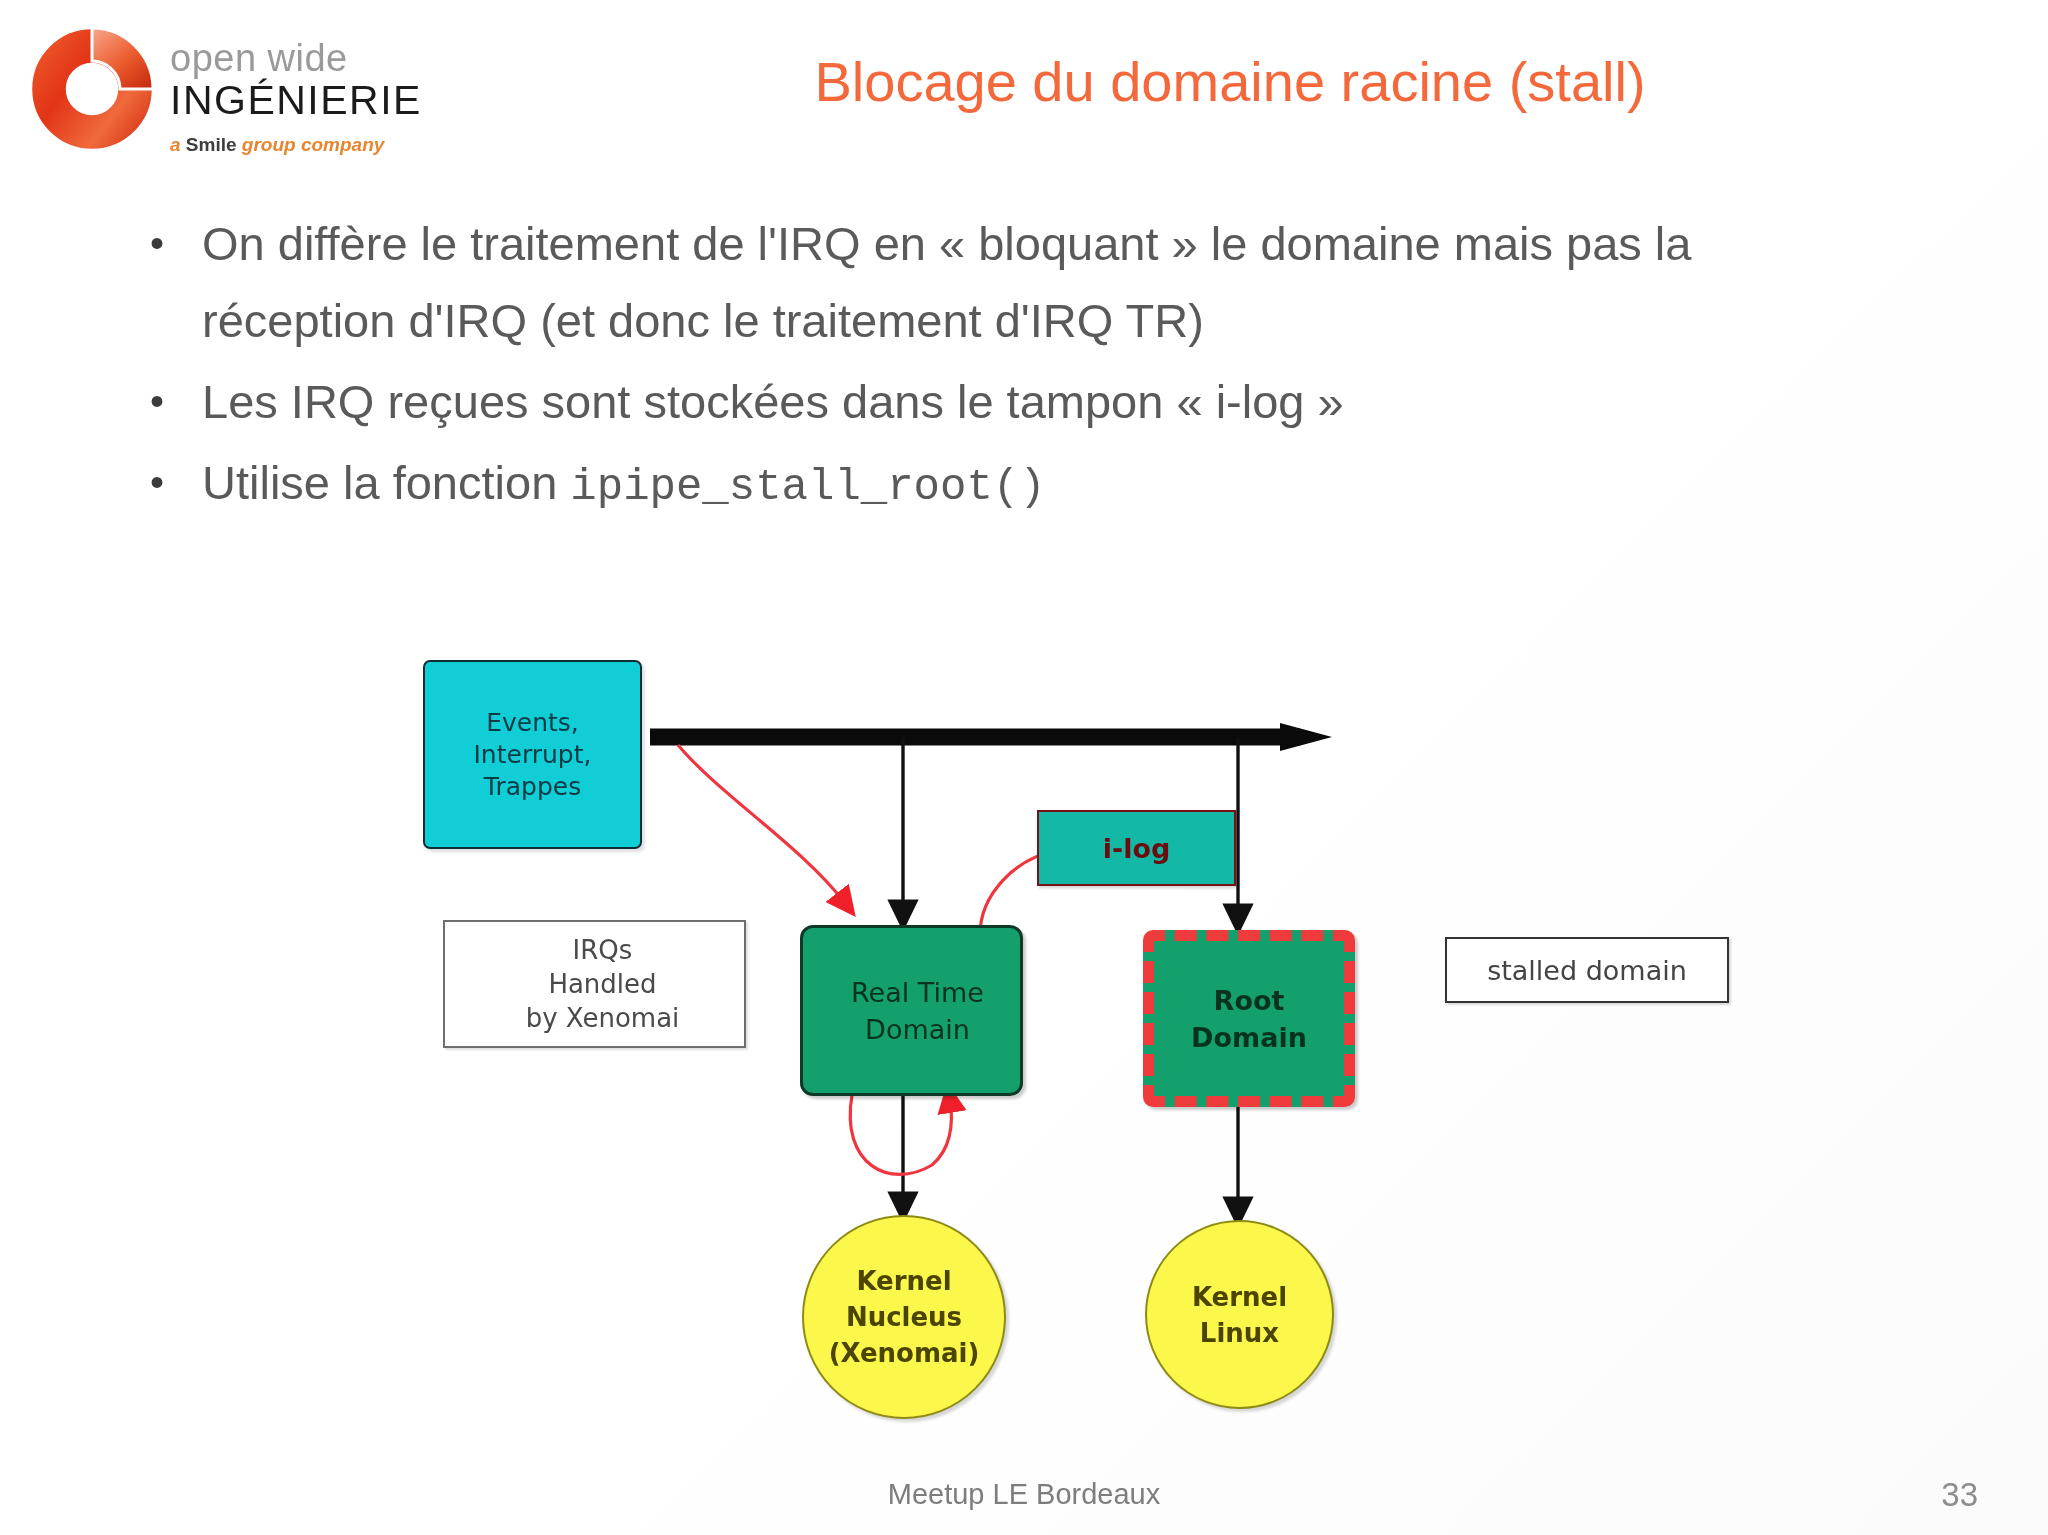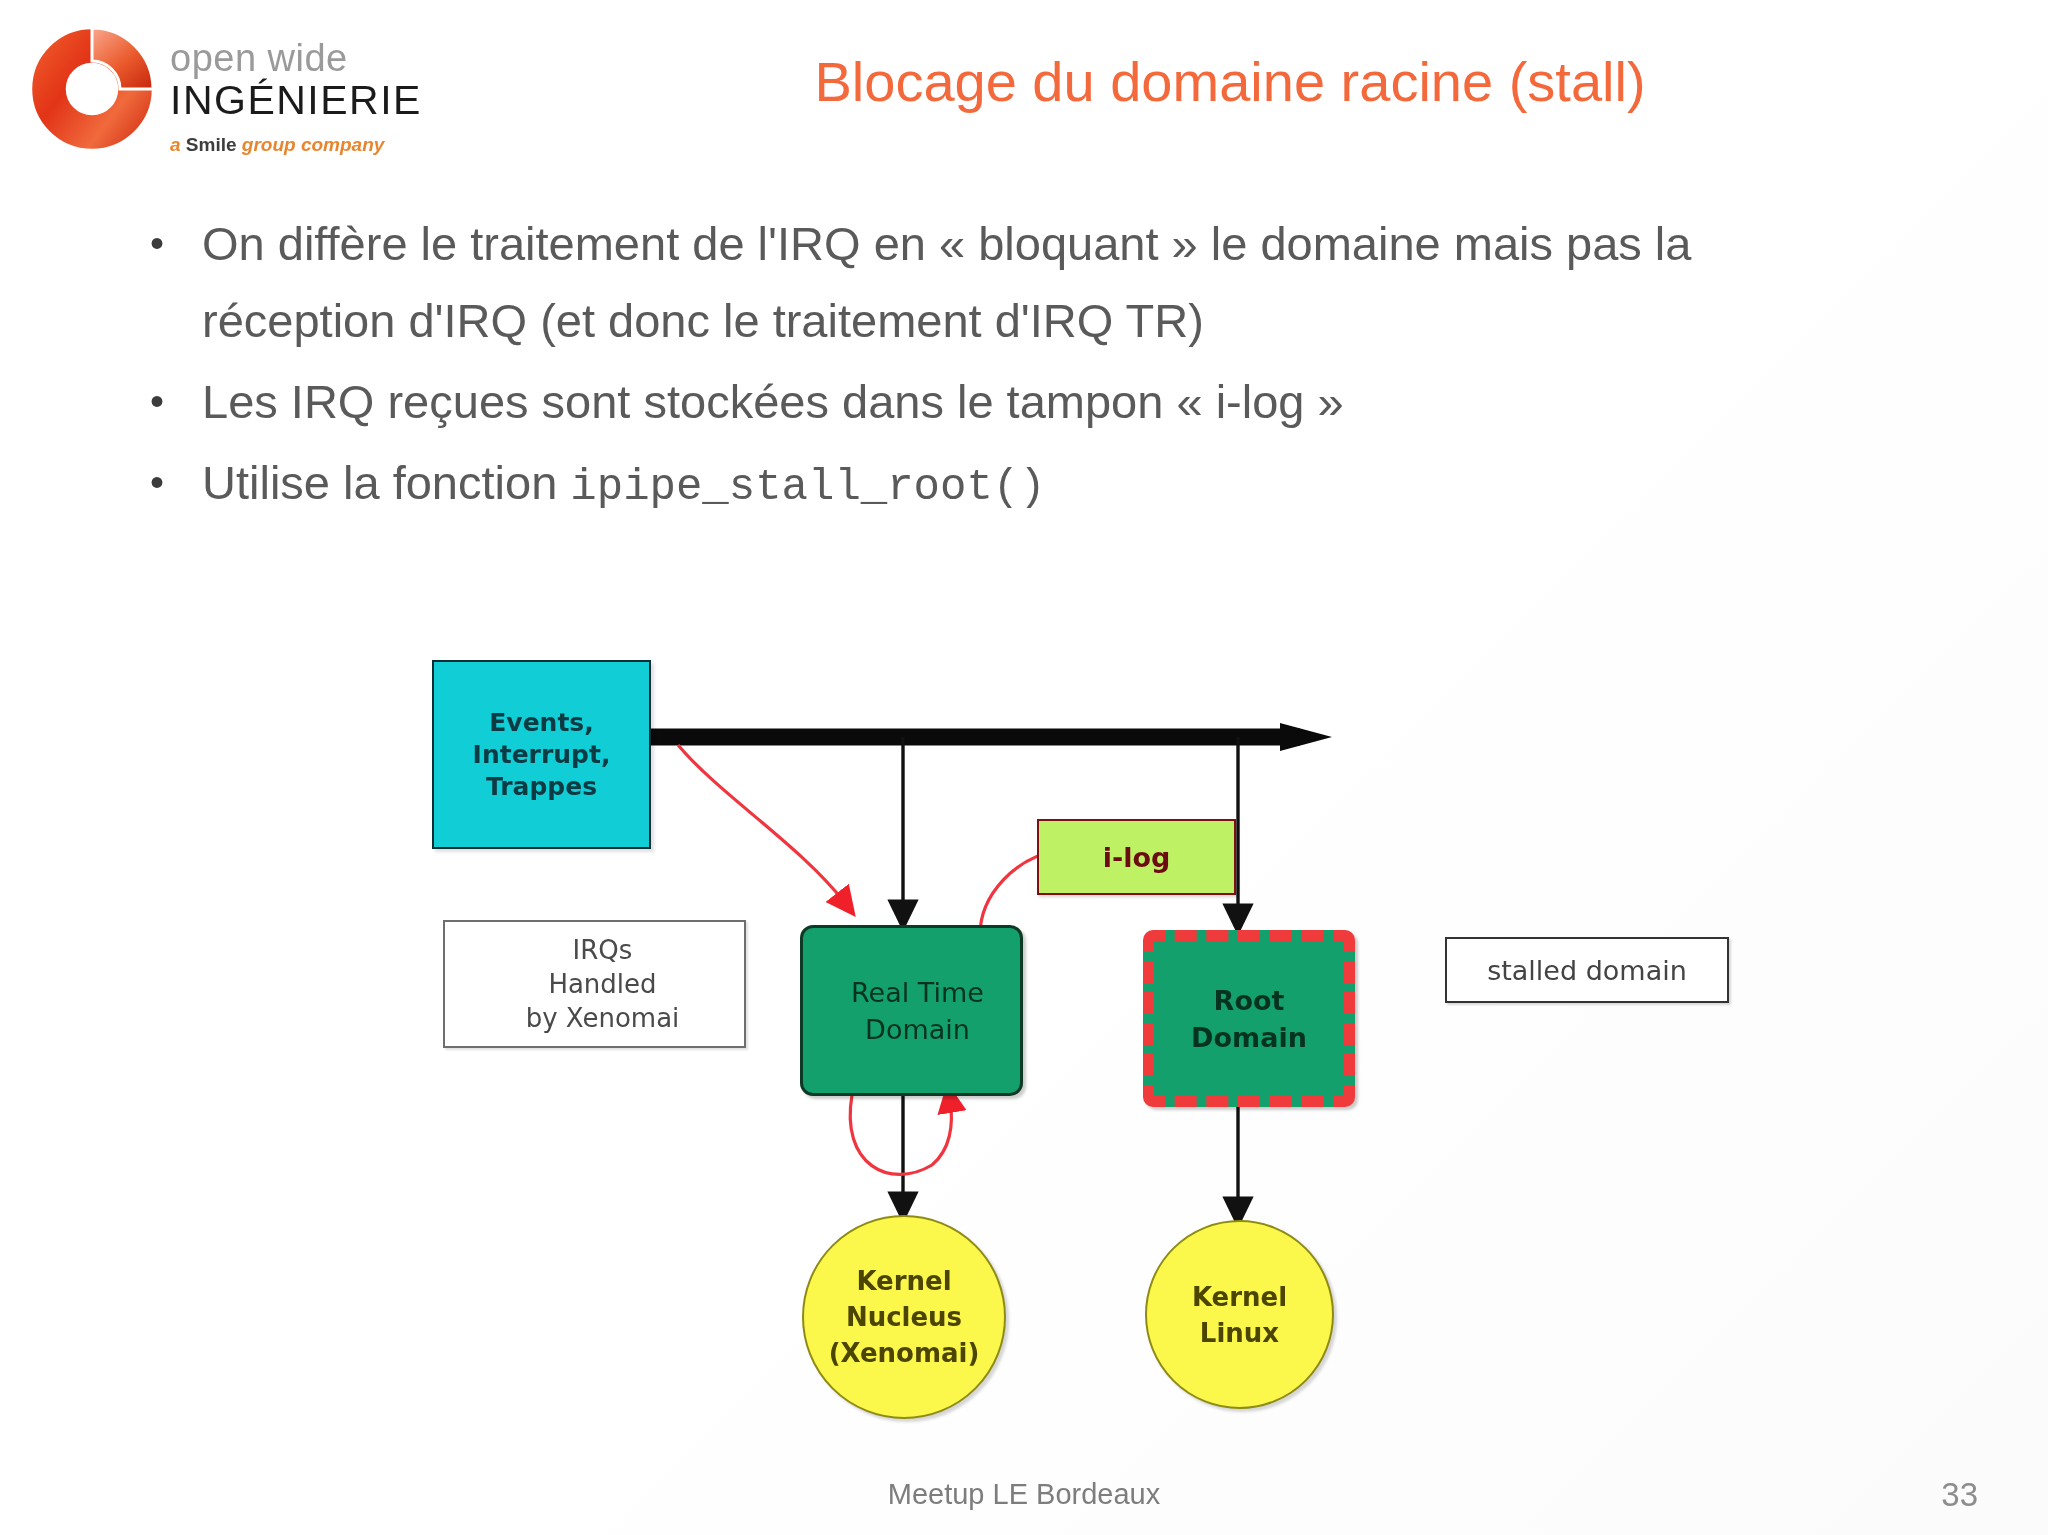--- a/index.html
+++ b/index.html
@@ -135,23 +135,23 @@
   }
   .dlabel {
     position: absolute;
     text-align: center;
     font-family: "DejaVu Sans", sans-serif;
     pointer-events: none;
   }
 
   
   #box-events {
-    left: 12px; top: 15px; width: 215px; height: 185px;
-    display: flex; align-items: center; justify-content: center;
-    color: #0d3b44; font-size: 25px; line-height: 32px; font-weight: 700;
+    left: 3px; top: 15px; width: 215px; height: 185px;
+    display: flex; align-items: center; justify-content: center;
+    color: #0d3b44; font-size: 25px; line-height: 32px; font-weight: 400; border-radius: 7px;
   }
   
   #label-irq {
     left: 148px; top: 355px; width: 90px;
     color: #d14a52; font-size: 26px; font-weight: 600;
   }
   
   #box-ilog {
     left: 617px; top: 165px; width: 195px; height: 72px;
     display: flex; align-items: center; justify-content: center;
@@ -296,21 +296,21 @@
 
     <line x1="818" y1="444" x2="818" y2="565" stroke="#111" stroke-width="3.4" marker-end="url(#mk-black)"></line>
   </svg>
 
   <div class="dlabel" id="box-events" style="background:#10cdd6; border:2px solid #0b2e34; box-shadow:3px 3px 3px rgba(0,0,0,0.12); white-space:pre-line;">Events,
 Interrupt,
 Trappes</div>
 
   <div class="dlabel" id="label-irq">IRQ</div>
 
-  <div class="dlabel" id="box-ilog" style="background:#bef264; border:2px solid #7e1015; box-shadow:2px 2px 3px rgba(0,0,0,0.18);margin-top:9px;">i-log</div>
+  <div class="dlabel" id="box-ilog" style="background:#14b8a6; border:2px solid #7e1015; box-shadow:2px 2px 3px rgba(0,0,0,0.18);">i-log</div>
 
   <div class="dlabel" id="box-irqs" style="background:#ffffff; border:2px solid #6e6e6e; box-shadow:2px 2px 2px rgba(0,0,0,0.12); white-space:pre-line;">IRQs
 Handled
 by Xenomai</div>
 
   <div class="dlabel" id="box-rt" style="background:#14a06d; border:3px solid #0d3a27; border-radius:13px; box-shadow:3px 3px 3px rgba(0,0,0,0.2); white-space:pre-line;">Real Time
 Domain</div>
 
   <div class="dlabel" id="box-root" style="background:#14a06d; border:11px dashed #ef3b3b; border-radius:10px; box-shadow:3px 3px 3px rgba(0,0,0,0.2); white-space:pre-line;">Root
 Domain</div>

